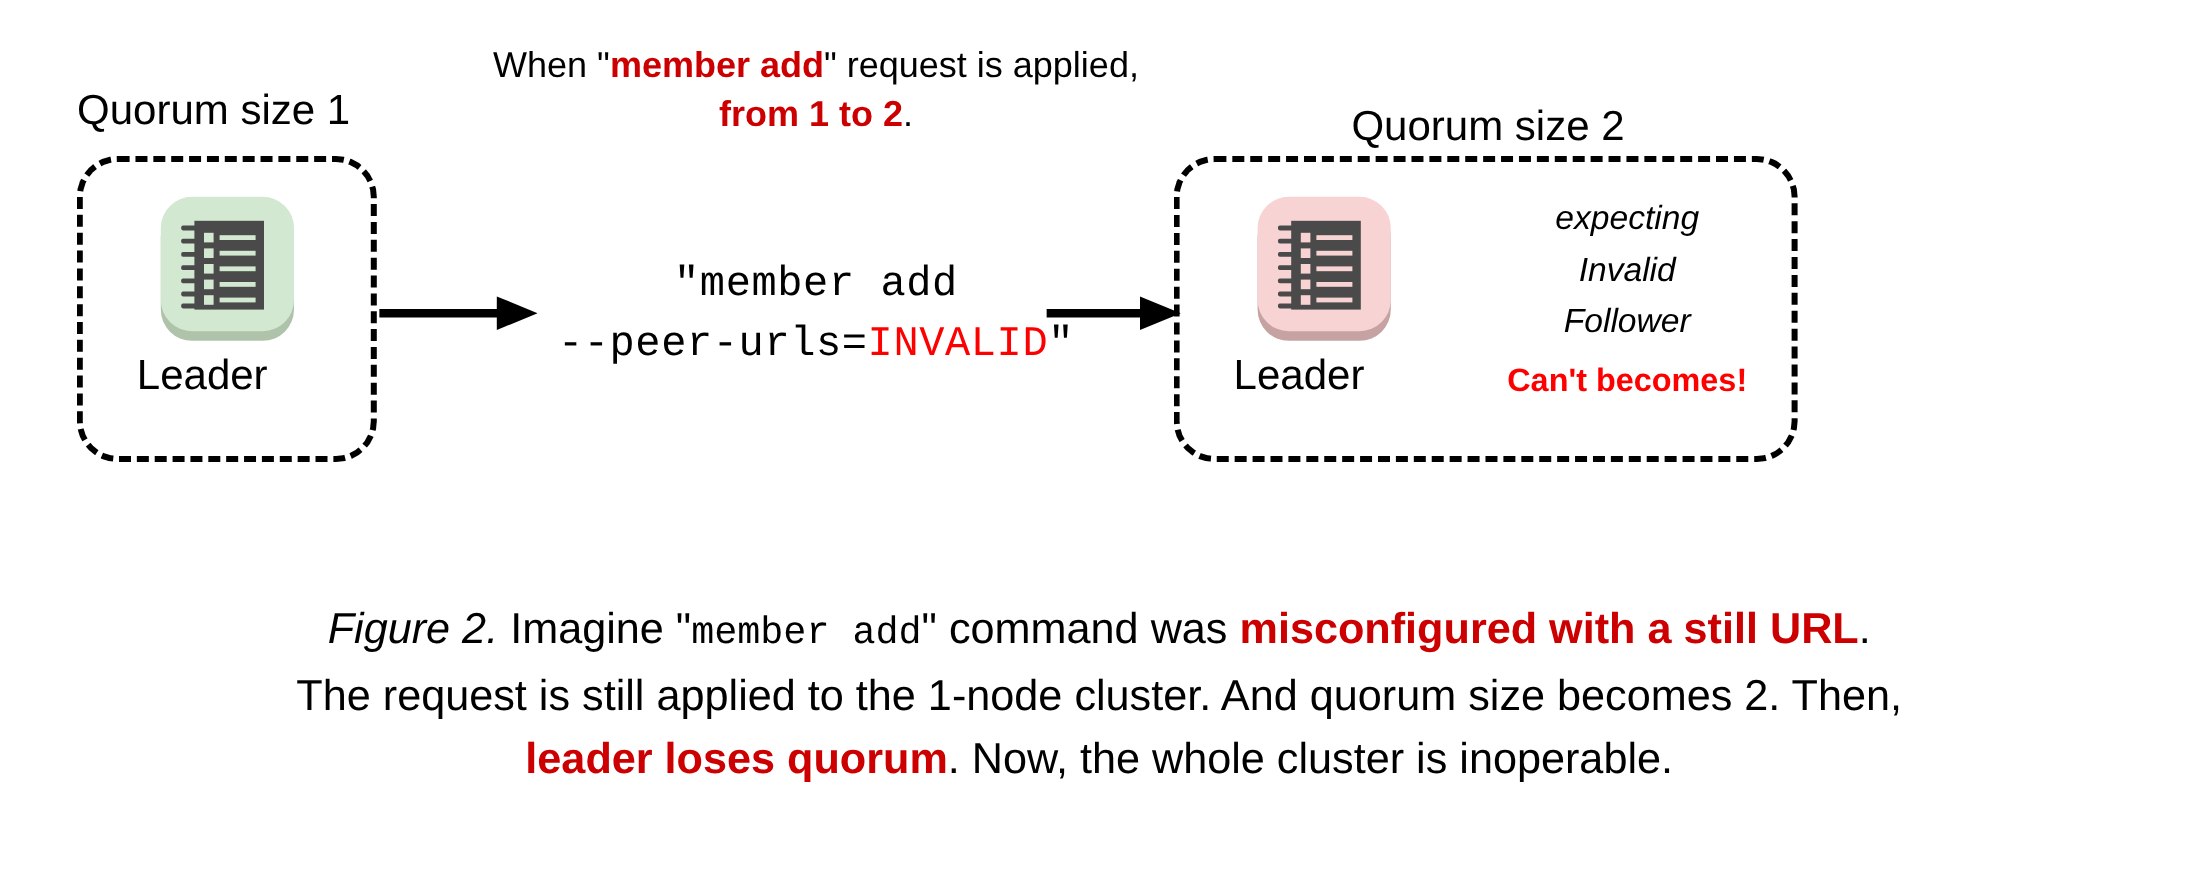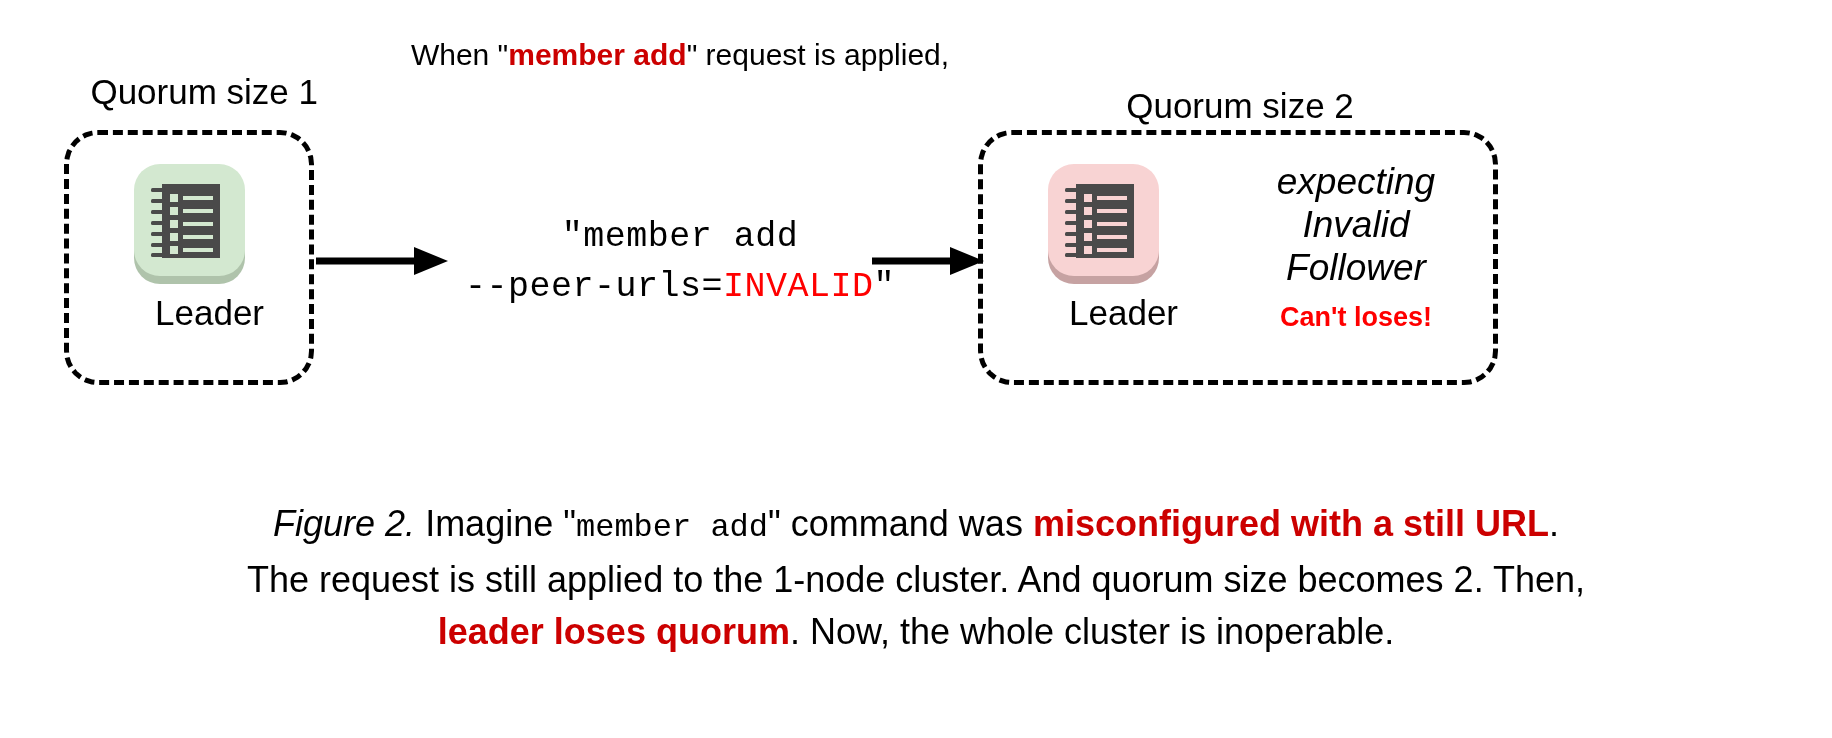--- a/index.html
+++ b/index.html
@@ -33,38 +33,38 @@
     font-family: "Liberation Sans", sans-serif;
   }
 
   
   .cluster-label {
     font-size: 35px;
     line-height: 40px;
     text-align: center;
     font-family: "Liberation Sans", sans-serif;
   }
-  #label-left  { left: 38px;   top: 72px;  width: 280px; text-align: right; }
+  #label-left  { left: 38px;   top: 72px;  width: 280px; }
   #label-right { left: 1100px; top: 72px;  width: 280px; margin-top: 14px; }
 
   
   .cluster-box {
     border: 5px dashed #000000;
     border-radius: 34px;
     box-sizing: border-box;
     background: transparent;
   }
   #cluster-left  { left: 64px;  top: 130px; width: 250px; height: 255px; }
   #cluster-right { left: 978px; top: 130px; width: 520px; height: 255px; }
 
   
   .node {
     position: absolute;
     width: 150px;
-    text-align: right;
+    text-align: left;
   }
   #node-left  { left: 114px;  top: 158px; }
   #node-right { left: 1028px; top: 158px; }
 
   .node-icon-wrap {
     position: relative;
     width: 125px;
     height: 130px;
     margin: 0 auto;
   }
@@ -95,21 +95,21 @@
   }
 
   
   #right-status {
     left: 1222px;
     top: 160px;
     width: 268px;
     text-align: center;
   }
   #right-status .status-line {
-    font-size: 37px;
+    font-size: 28px;
     line-height: 43px;
     font-style: italic;
     font-family: "Liberation Sans", sans-serif;
   }
   #right-status .status-warning {
     margin-top: 12px;
     font-size: 27px;
     line-height: 32px;
     font-weight: bold;
     color: #FF0000;
@@ -148,20 +148,23 @@
     font-family: "Liberation Mono", monospace;
     font-size: 32px;
   }
 </style>
 </head>
 <body>
 
 <div class="abs" id="top-annotation">
   <div>
     <span>When "</span><span class="red-bold">member add</span><span>" request is applied,</span>
+  </div>
+  <div>
+    <span class="red-bold">from 1 to 2</span><span>.</span>
   </div>
 </div>
 
 <div class="abs cluster-label" id="label-left">Quorum size 1</div>
 
 <div class="abs cluster-box" id="cluster-left"></div>
 
 <div class="node" id="node-left">
   <div class="node-icon-wrap">
     <div class="node-icon-shadow" style="background:#AFC3AB;"></div>
@@ -253,21 +256,21 @@
       </svg>
     </div>
   </div>
   <div class="node-caption">Leader</div>
 </div>
 
 <div class="abs" id="right-status">
   <div class="status-line">expecting</div>
   <div class="status-line">Invalid</div>
   <div class="status-line">Follower</div>
-  <div class="status-warning">Can't loses!</div>
+  <div class="status-warning">Can't becomes!</div>
 </div>
 
 <div class="abs" id="figure-caption">
   <div>
     <span class="fig-label">Figure 2.</span><span> Imagine "</span><span class="mono">member add</span><span>" command was </span><span class="red-bold">misconfigured with a still URL</span><span>.</span>
   </div>
   <div>
     <span>The request is still applied to the 1-node cluster. And quorum size becomes 2. Then,</span>
   </div>
   <div>

